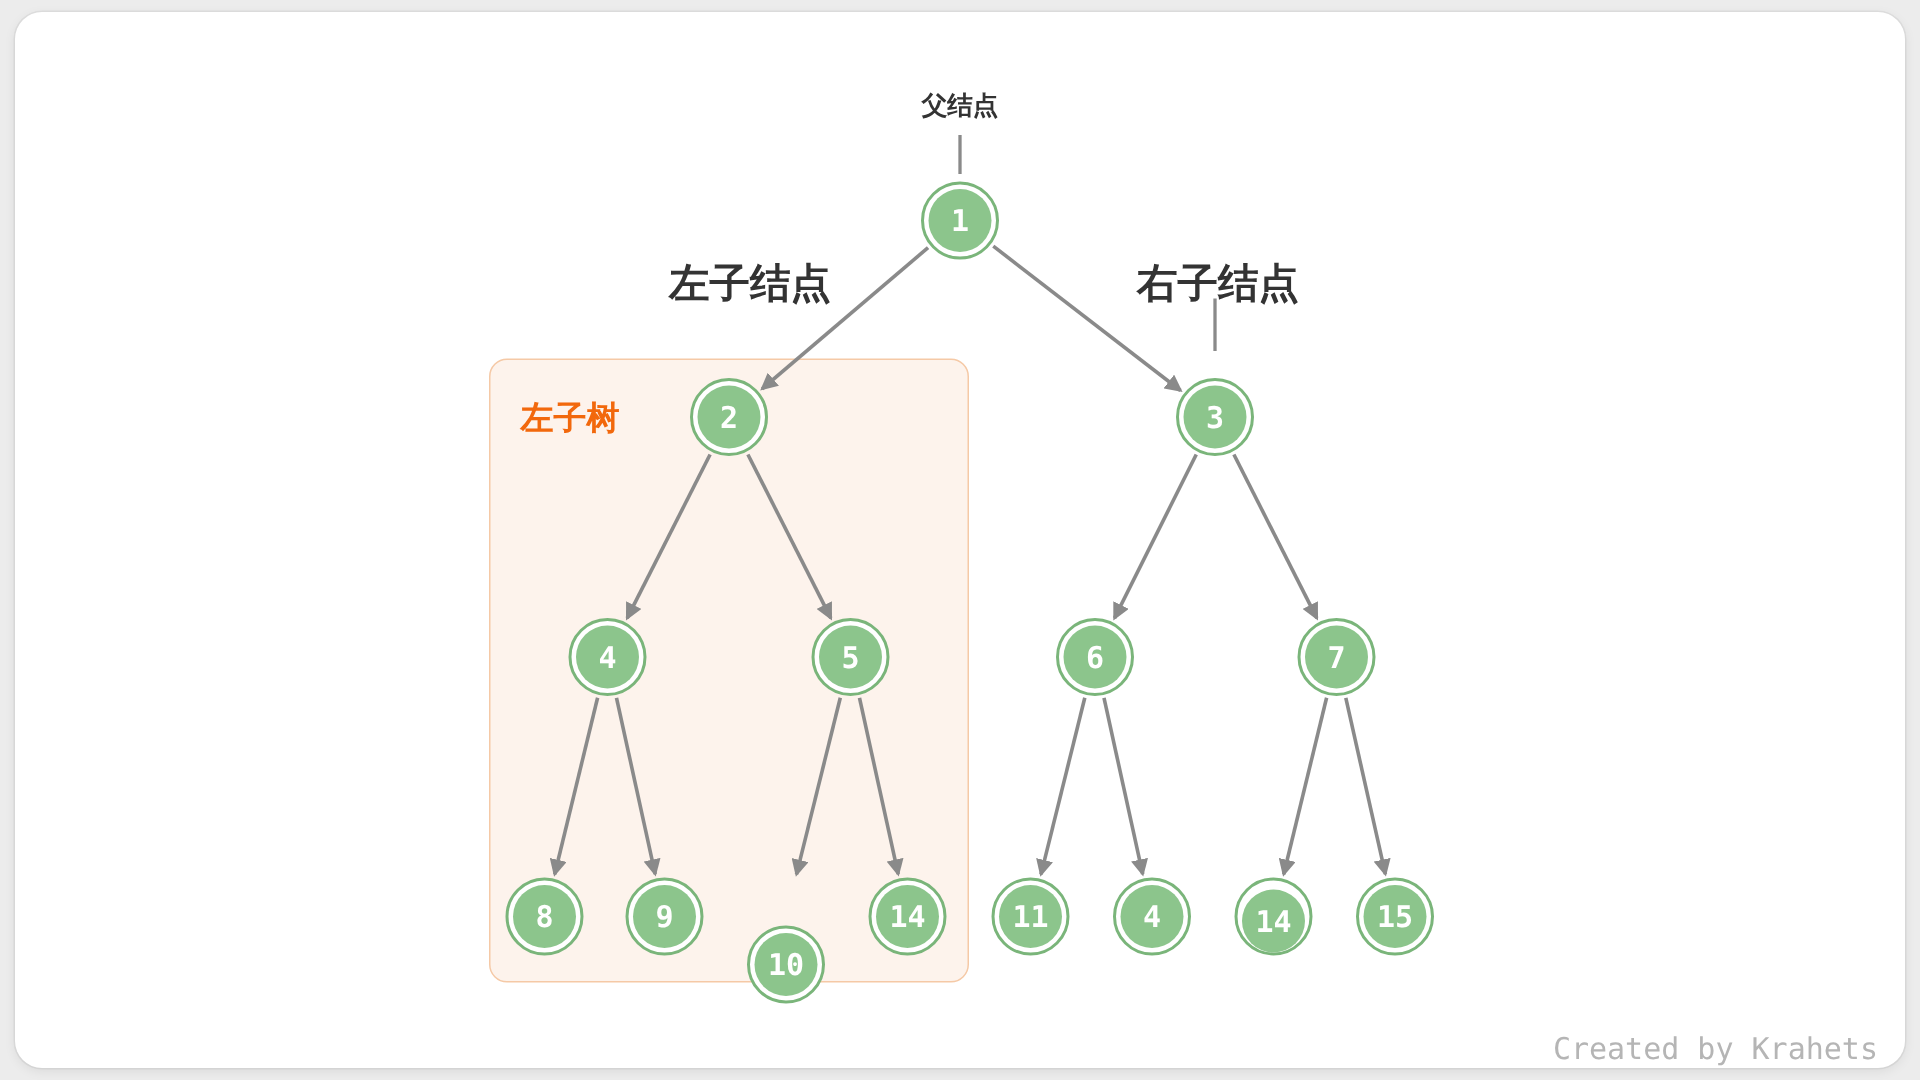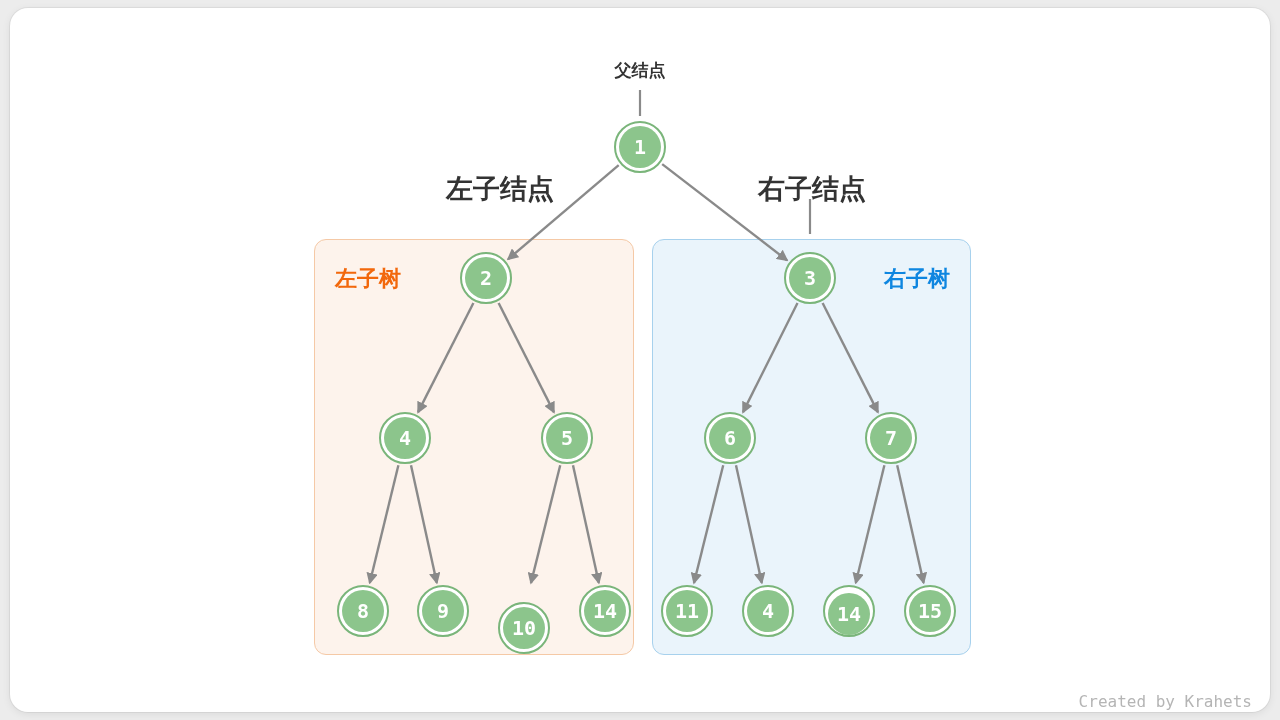--- a/index.html
+++ b/index.html
@@ -34,21 +34,21 @@
   }
   .parent-label { left: 640px; top: 59px; font-size: 17px; }
   .left-child-label { left: 500px; top: 171px; }
   .right-child-label { left: 812px; top: 171px; }
   .subtree-box {
     position: absolute;
     border-radius: 12px;
     z-index: 1;
   }
   .left-box {
-    left: 314px; top: 239px; width: 318px; height: 414px;
+    left: 326px; top: 239px; width: 318px; height: 414px;
     background: var(--left-box-fill, #fdf3ec);
     border: 1.5px solid var(--left-box-border, #f5c9a6);
     font-family: Liberation Serif, serif;
   }
   .right-box {
     left: 652px; top: 239px; width: 317px; height: 414px;
     background: var(--right-box-fill, #eaf4fb);
     border: 1.5px solid var(--right-box-border, #a7d1ed);
   }
   .box-label {
@@ -103,36 +103,33 @@
     font-family: "DejaVu Sans Mono", "Liberation Mono", monospace;
     font-size: 20px;
     font-weight: 600;
     line-height: 1;
   }
   .watermark {
     position: absolute;
     right: 28px;
     bottom: 9px;
     font-family: "DejaVu Sans Mono", "Liberation Mono", monospace;
-    font-size: 16px;
+    font-size: 20px;
     color: var(--watermark, #b5b5b5);
     z-index: 5;
   }
 </style>
 </head>
 <body>
 
 <div class="canvas">
   <div class="card"></div>
 
   <div class="subtree-box left-box">
     <div class="box-label left-pos">左子树</div>
-  </div>
-  <div class="subtree-box right-box">
-    <div class="box-label right-pos">右子树</div>
   </div>
 
   <svg id="edge-layer" viewBox="0 0 1280 720" xmlns="http://www.w3.org/2000/svg">
     <defs>
       <marker id="arrowhead" viewBox="0 0 10 10" refX="8.5" refY="5" markerWidth="4.8" markerHeight="4.8" orient="auto-start-reverse">
         <path d="M 0 0 L 10 5 L 0 10 z" class="arrowhead-path"></path>
       </marker>
     </defs>
     <g id="edge-group">
         <line x1="618.7" y1="165.1" x2="508.1" y2="259.2" class="edge-line" marker-end="url(#arrowhead)"></line>
@@ -193,21 +190,21 @@
       <div class="node" style="left: 337px; top: 585px;">
         <div class="node-disk">
           <span class="node-value">8</span>
         </div>
       </div>
       <div class="node" style="left: 417px; top: 585px;">
         <div class="node-disk">
           <span class="node-value">9</span>
         </div>
       </div>
-      <div class="node" style="left: 498px; top: 602px; text-align: center;">
+      <div class="node" style="left: 498px; top: 617px; text-align: center;">
         <div class="node-disk">
           <span class="node-value">10</span>
         </div>
       </div>
       <div class="node" style="left: 579px; top: 585px;">
         <div class="node-disk">
           <span class="node-value">14</span>
         </div>
       </div>
       <div class="node" style="left: 661px; top: 585px;">

